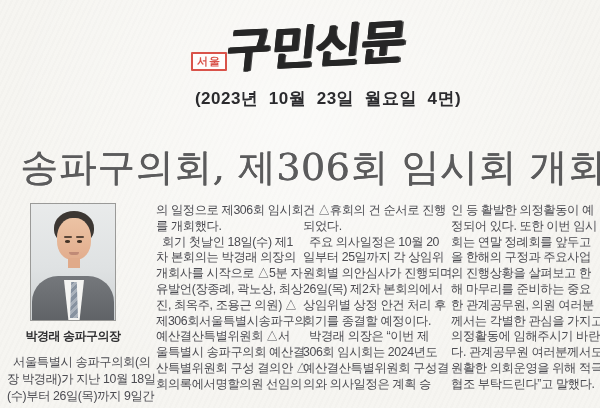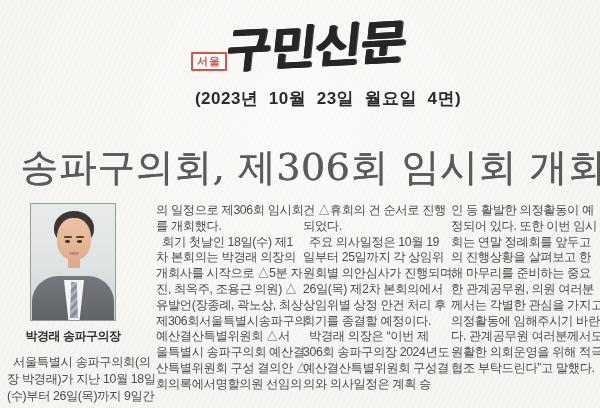--- a/index.html
+++ b/index.html
@@ -126,48 +126,49 @@
     <div class="line">장 박경래)가 지난 10월 18일</div>
     <div class="line">(수)부터 26일(목)까지 9일간</div>
   </div>
 
 <div class="col col2">
     <div class="line">의 일정으로 제306회 임시회</div>
     <div class="line">를 개회했다.</div>
     <div class="line">  회기 첫날인 18일(수) 제1</div>
     <div class="line">차 본회의는 박경래 의장의</div>
     <div class="line">개회사를 시작으로 △5분 자</div>
+    <div class="line">유발언(장종례, 곽노상, 최상</div>
     <div class="line">진, 최옥주, 조용근 의원) △</div>
-    <div class="line">유발언(장종례, 곽노상, 최상</div>
     <div class="line">제306회서울특별시송파구의</div>
     <div class="line">예산결산특별위원회 △서</div>
     <div class="line">울특별시 송파구의회 예산결</div>
     <div class="line">산특별위원회 구성 결의안 △</div>
     <div class="line">회의록에서명할의원 선임의</div>
   </div>
 
 <div class="col col3">
     <div class="line">건 △휴회의 건 순서로 진행</div>
     <div class="line">되었다.</div>
-    <div class="line">  주요 의사일정은 10월 19</div>
+    <div class="line">  주요 의사일정은 10월 20</div>
     <div class="line">일부터 25일까지 각 상임위</div>
     <div class="line">원회별 의안심사가 진행되며,</div>
     <div class="line">26일(목) 제2차 본회의에서</div>
     <div class="line">상임위별 상정 안건 처리 후</div>
     <div class="line">회기를 종결할 예정이다.</div>
     <div class="line">  박경래 의장은 “이번 제</div>
-    <div class="line">306회 송파구의장 2024년도</div>
+    <div class="line">306회 임시회는 2024년도</div>
     <div class="line">예산결산특별위원회 구성결</div>
     <div class="line">의와 의사일정은 계획 승</div>
   </div>
 
 <div class="col col4">
     <div class="line">인 등 활발한 의정활동이 예</div>
     <div class="line">정되어 있다. 또한 이번 임시</div>
     <div class="line">회는 연말 정례회를 앞두고</div>
+    <div class="line">올 한해의 구정과 주요사업</div>
     <div class="line">의 진행상황을 살펴보고 한</div>
     <div class="line">해 마무리를 준비하는 중요</div>
     <div class="line">한 관계공무원, 의원 여러분</div>
     <div class="line">께서는 각별한 관심을 가지고</div>
     <div class="line">의정활동에 임해주시기 바란</div>
     <div class="line">다. 관계공무원 여러분께서도</div>
     <div class="line">원활한 의회운영을 위해 적극</div>
     <div class="line">협조 부탁드린다”고 말했다.</div>
   </div>
 

